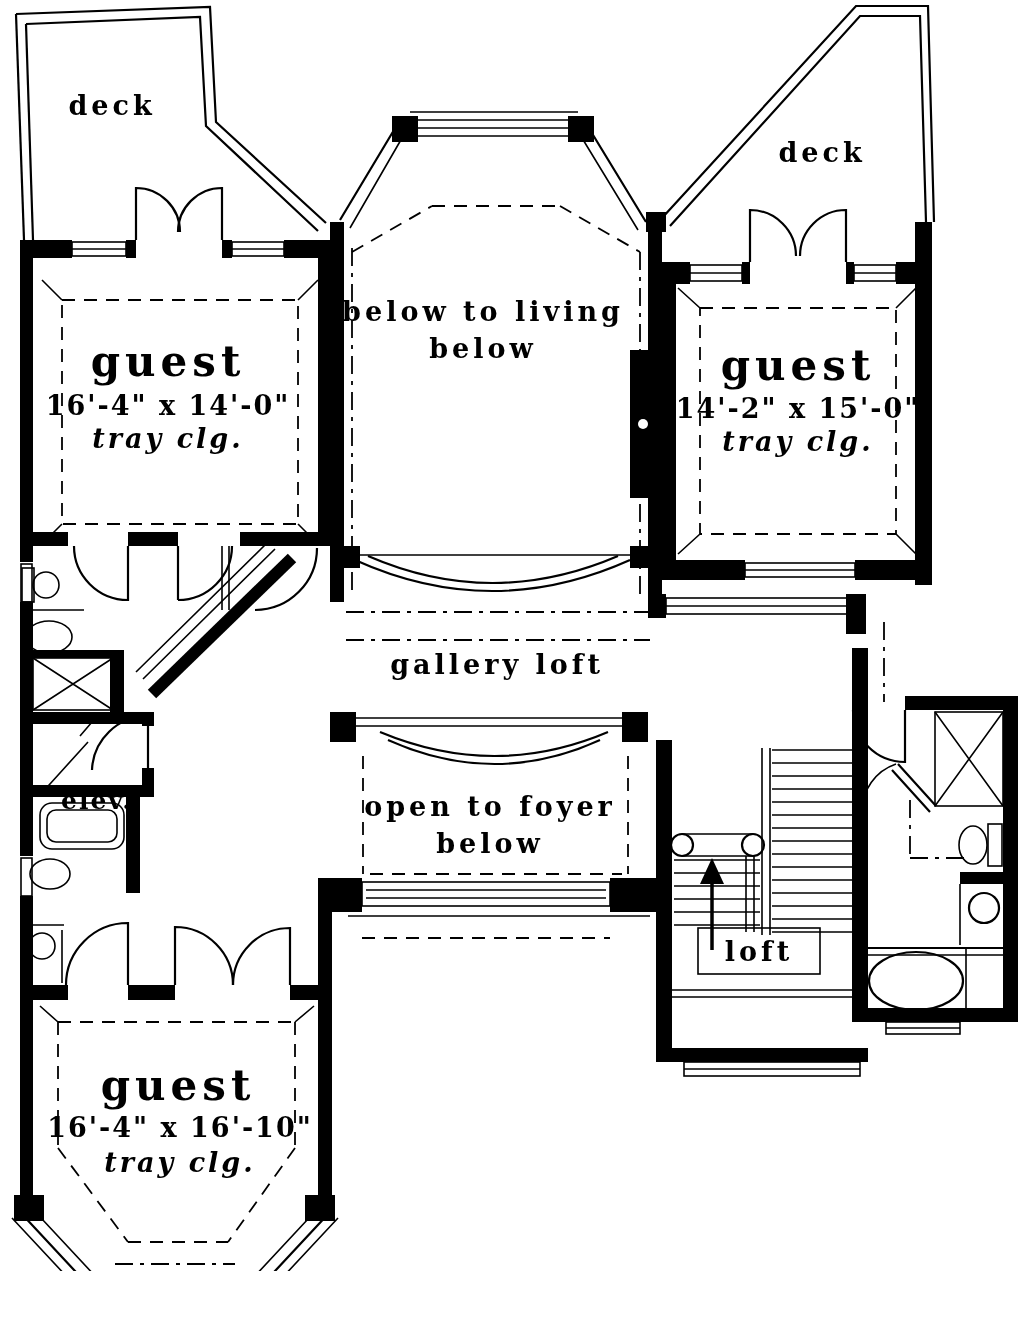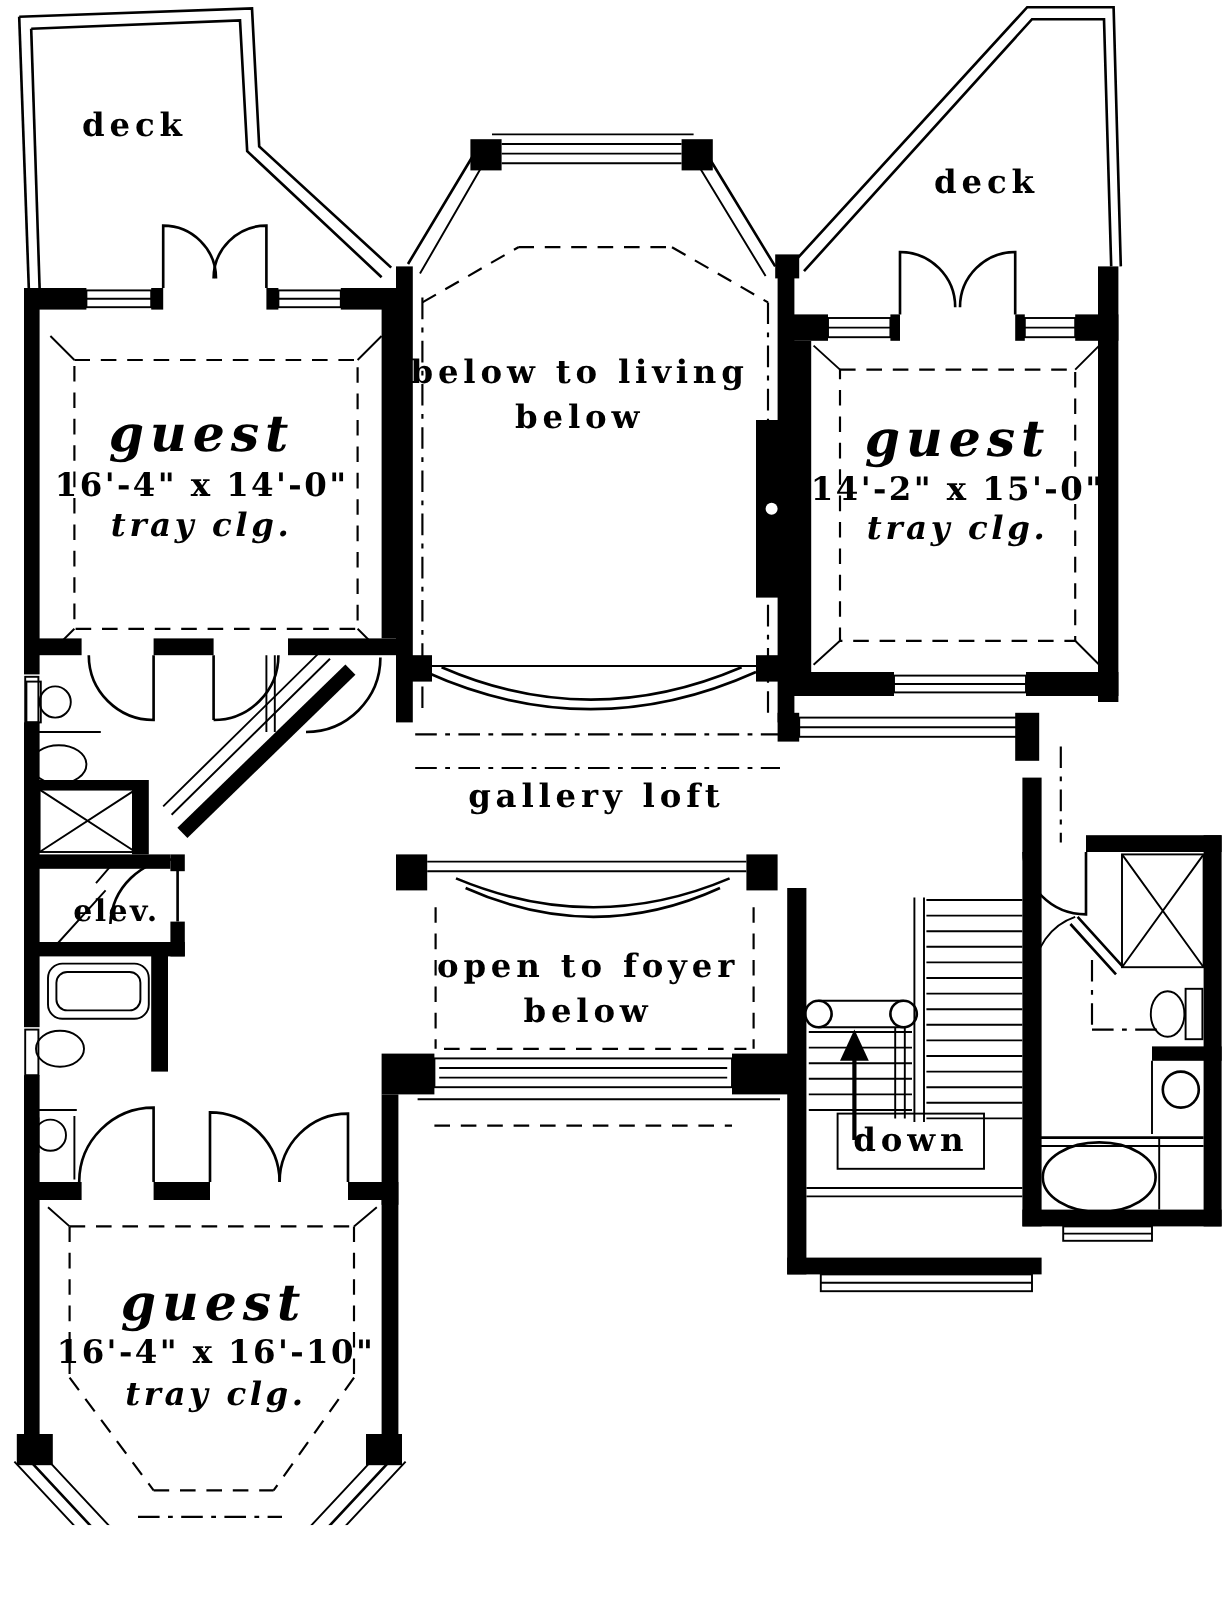--- a/index.html
+++ b/index.html
@@ -5,25 +5,25 @@
   html,body{margin:0;padding:0;background:#fff;}
   #plan{
     position:relative;width:1024px;height:1271px;background:#fff;
     font-family:"DejaVu Serif","Liberation Serif",serif;color:#000;overflow:hidden;
   }
   #plan svg{position:absolute;left:0;top:0;}
   .lbl{
     position:absolute;transform:translate(-50%,-50%);
     white-space:nowrap;font-weight:700;color:#000;line-height:1;
   }
-  .big{font-size:42px;letter-spacing:5px;font-style:italic;}
+  .big{font-size:42px;letter-spacing:5px;}
   .dim{font-size:27px;letter-spacing:2px;}
   .sub{font-size:27px;letter-spacing:3px;font-style:italic;}
   .room{font-size:27px;letter-spacing:4px;}
-  .small{font-size:25px;letter-spacing:2px;}
+  .small{font-size:25px;letter-spacing:2px;margin-top:41px;}
   
   .w{stroke:#000;fill:none;stroke-width:12;}
   .t{stroke:#000;fill:none;stroke-width:2.2;}
   .t15{stroke:#000;fill:none;stroke-width:1.6;}
   .d{stroke:#000;fill:none;stroke-width:1.8;stroke-dasharray:13 9;}
   .dd{stroke:#000;fill:none;stroke-width:1.8;stroke-dasharray:18 7 4 7;}
   .f{fill:#000;stroke:none;}
 </style>
 </head>
 <body>
@@ -265,19 +265,19 @@
   <div class="lbl dim" style="left:798px;top:408px">14'-2" x 15'-0"</div>
   <div class="lbl sub" style="left:798px;top:441px">tray clg.</div>
 
   <div class="lbl room" style="left:490px;top:806px">open to foyer</div>
 
   <div class="lbl room" style="left:497px;top:664px">gallery loft</div>
   <div class="lbl room" style="left:490px;top:843px">below</div>
 
   <div class="lbl small" style="left:97px;top:759px">elev.</div>
 
-  <div class="lbl room" style="left:759px;top:951px">down</div>
+  <div class="lbl room" style="left:759px;top:951px">loft</div>
 
   <div class="lbl big" style="left:178px;top:1086px">guest</div>
   <div class="lbl dim" style="left:180px;top:1127px">16'-4" x 16'-10"</div>
   <div class="lbl sub" style="left:180px;top:1162px">tray  clg.</div>
 
 </div>
 
 </body></html>

